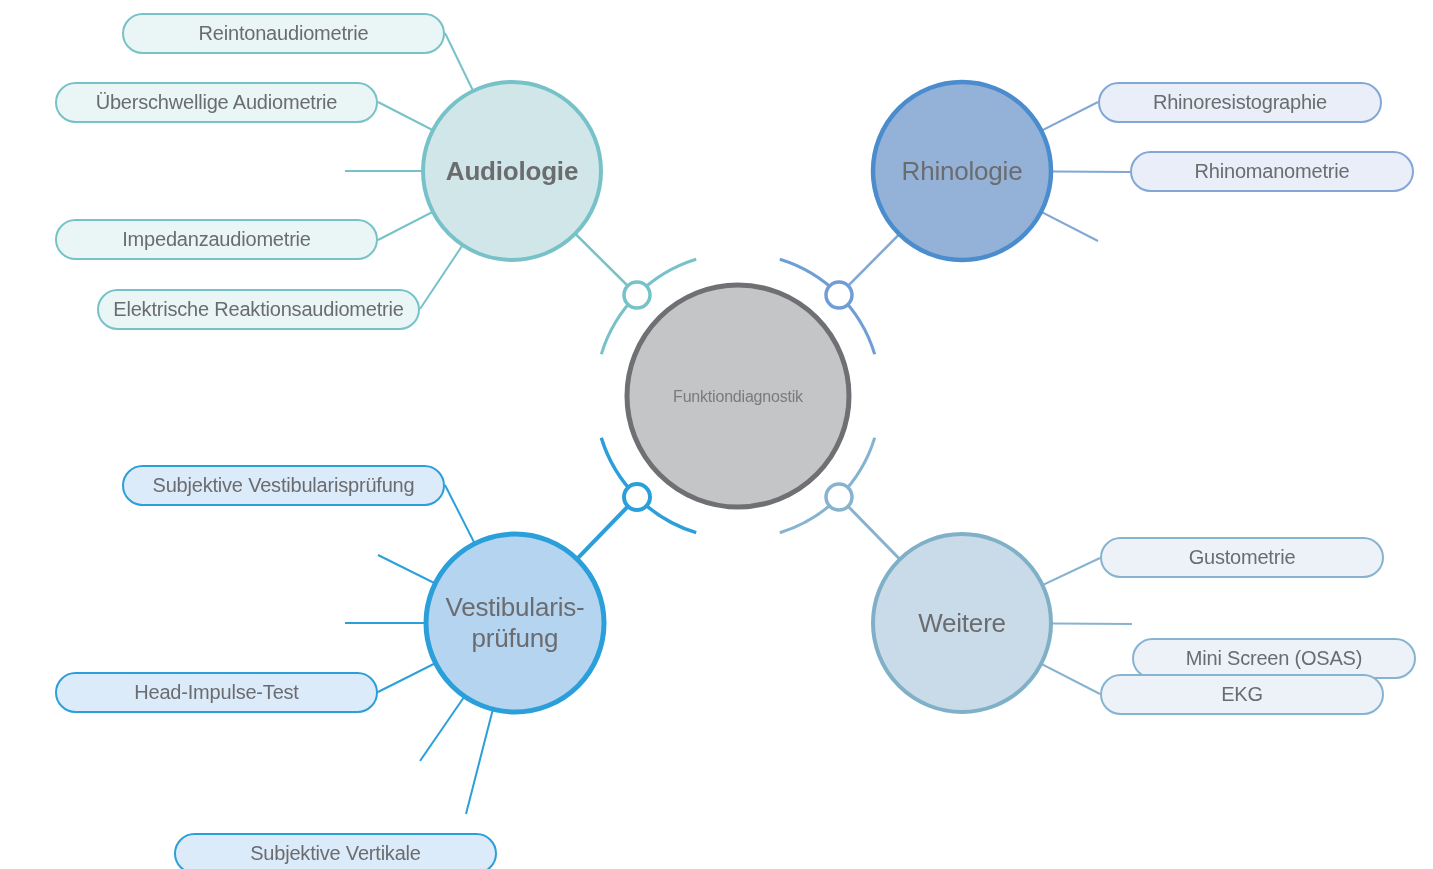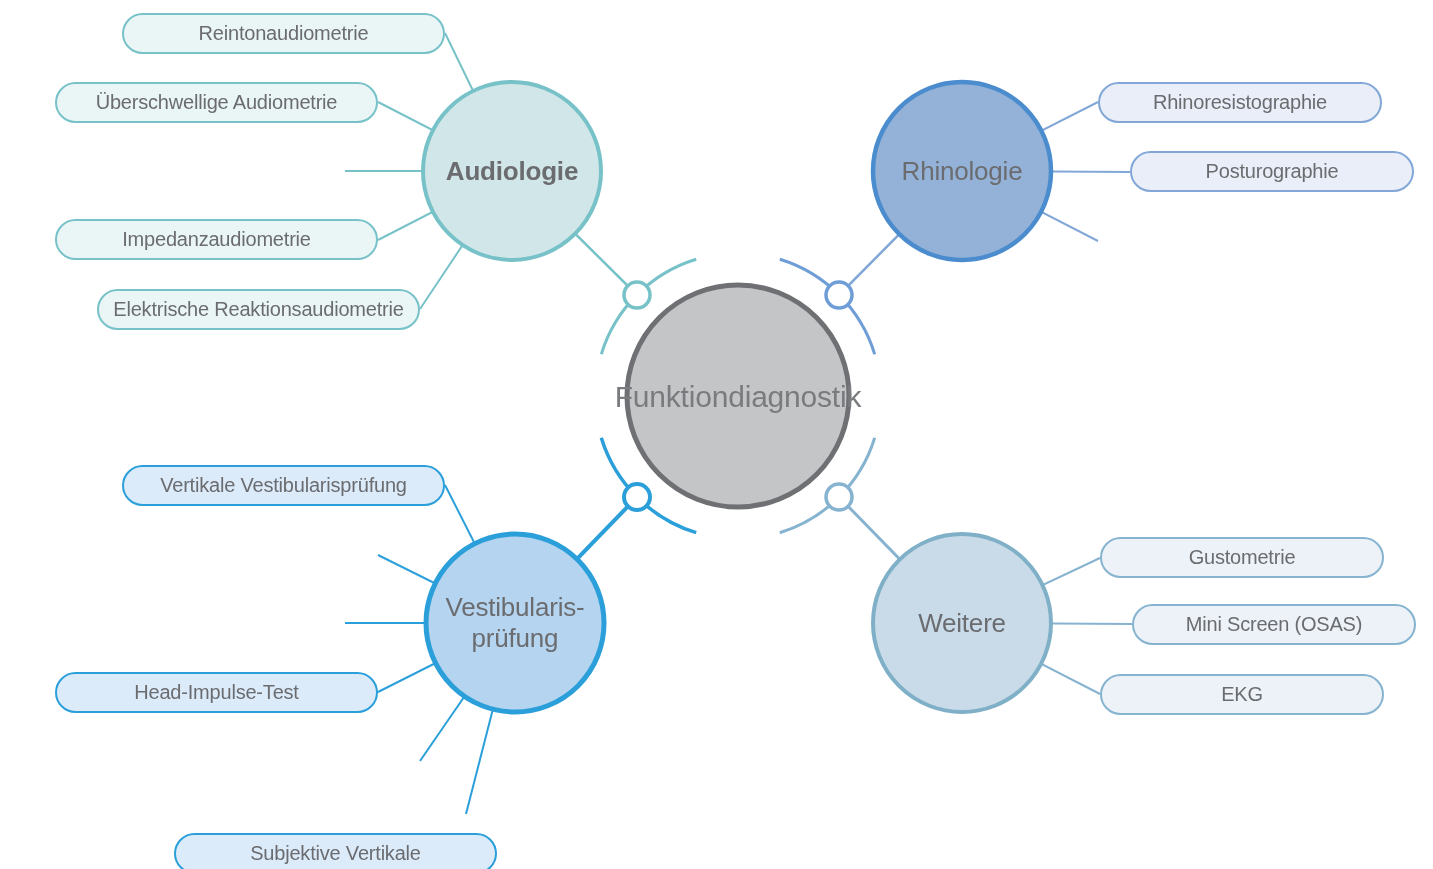--- a/index.html
+++ b/index.html
@@ -38,21 +38,21 @@
   }
   .pill-audi{background:var(--audi-pill-fill); border-color:var(--audi-line);}
   .pill-rhino{background:var(--rhino-pill-fill); border-color:var(--rhino-line);}
   .pill-vest{background:var(--vest-pill-fill); border-color:var(--vest-line);}
   .pill-weit{background:var(--weit-pill-fill); border-color:var(--weit-line);}
   
   .node-label{
     position:absolute; transform:translate(-50%,-50%); text-align:center;
     font-size:26px; letter-spacing:-0.2px; line-height:31px; white-space:nowrap;
   }
-  .center-label{font-size:30px; color:var(--center-text);}
+  .center-label{font-size:16px; color:var(--center-text);}
 </style>
 </head>
 <body>
 
 <div class="canvas">
 
   <svg class="layer" width="1433" height="869" viewBox="0 0 1433 869" fill="none">
 
     <g stroke-width="2">
       <line class="l-audi" x1="445" y1="33" x2="512" y2="171"></line>
@@ -107,23 +107,23 @@
     <div>prüfung</div>
   </div>
   <div class="node-label" style="left:962px;top:623px;">Weitere</div>
 
   <div class="pill pill-audi" style="left:122px;top:13px;width:323px;">Reintonaudiometrie</div>
   <div class="pill pill-audi" style="left:55px;top:82px;width:323px;">Überschwellige Audiometrie</div>
   <div class="pill pill-audi" style="left:55px;top:219px;width:323px;">Impedanzaudiometrie</div>
   <div class="pill pill-audi" style="left:97px;top:289px;width:323px;">Elektrische Reaktionsaudiometrie</div>
 
   <div class="pill pill-rhino" style="left:1098px;top:82px;width:284px;">Rhinoresistographie</div>
-  <div class="pill pill-rhino" style="left:1130px;top:151px;width:284px;">Posturographie</div>
+  <div class="pill pill-rhino" style="left:1130px;top:151px;width:284px;">Rhinomanometrie</div>
 
-  <div class="pill pill-vest" style="left:122px;top:465px;width:323px;">Vertikale Vestibularisprüfung</div>
+  <div class="pill pill-vest" style="left:122px;top:465px;width:323px;">Subjektive Vestibularisprüfung</div>
   <div class="pill pill-vest" style="left:55px;top:672px;width:323px;">Head-Impulse-Test</div>
   <div class="pill pill-vest" style="left:174px;top:833px;width:323px;">Subjektive Vertikale</div>
 
   <div class="pill pill-weit" style="left:1100px;top:537px;width:284px;">Gustometrie</div>
-  <div class="pill pill-weit" style="left:1132px;top:604px;width:284px;">Mini Screen (OSAS)</div>
+  <div class="pill pill-weit" style="left:1132px;top:638px;width:284px;">Mini Screen (OSAS)</div>
   <div class="pill pill-weit" style="left:1100px;top:674px;width:284px;">EKG</div>
 
 </div>
 
 </body></html>

